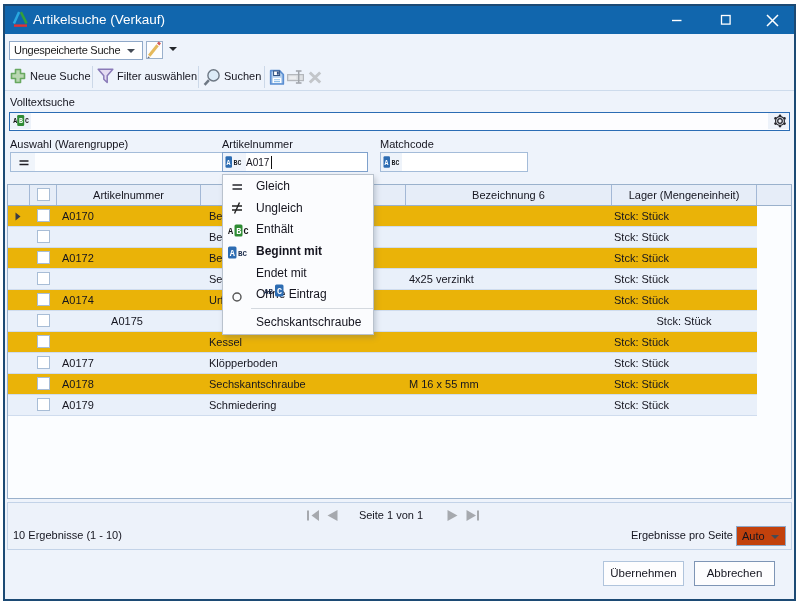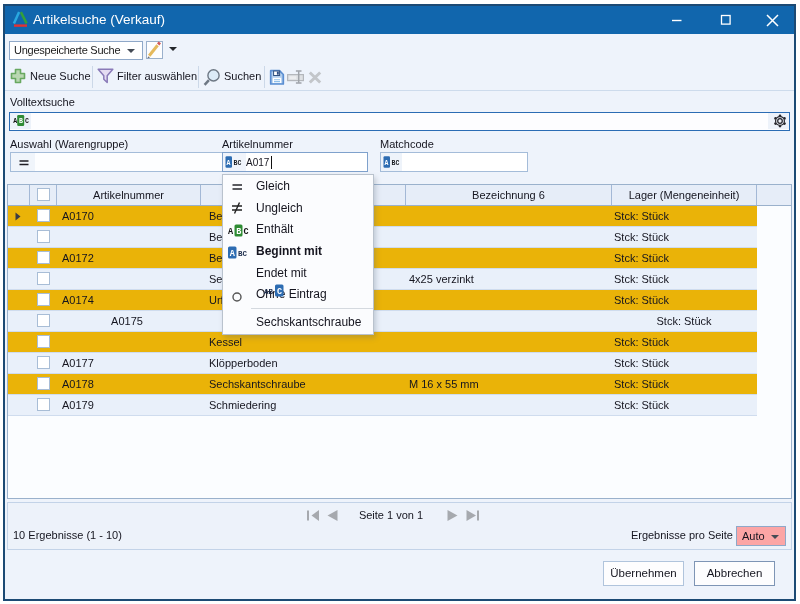--- a/index.html
+++ b/index.html
@@ -37,21 +37,21 @@
 
 #menu { position:absolute; left:222px; top:174px; width:152px; height:161px; background:#fbfcfe; border:1px solid #b9c2cd; box-shadow:2px 3px 5px rgba(90,100,120,0.28); z-index:50; }
 .mi { position:absolute; left:0; width:150px; height:21px;padding-left:40px; }
 .mi .txt { position:absolute; left:33px; top:0; height:21px; line-height:21px; font-size:12px; color:#15151f; }
 
 #fpanel { position:absolute; left:7px; top:502px; width:785px; height:48px; border:1px solid #c3d3e8; background:#edf2fa; }
 .pgic { position:absolute; top:6px; }
 #pgtext { position:absolute; left:343px; top:6px; width:80px; text-align:center; font-size:11px; color:#15151f; white-space:nowrap; }
 #res { position:absolute; left:5px; top:26px; font-size:11px; color:#15151f; }
 #respp { position:absolute; right:58px; top:26px; font-size:11px; color:#15151f; }
-#autocombo { position:absolute; left:728px; top:23px; width:50px; height:20px; border:1px solid #8fa8c8; background:#fca5a5; font-size:11px; line-height:18px; padding-left:5px; color:#15151f; }
+#autocombo { position:absolute; left:728px; top:23px; width:50px; height:20px; border:1px solid #8fa8c8; background:#c2410c; font-size:11px; line-height:18px; padding-left:5px; color:#15151f; }
 .btn { position:absolute; top:561px; width:81px; height:25px; background:#fdfdfe; text-align:center; line-height:23px; font-size:11.5px; color:#15151f; }
 #btn-ok { left:603px; border:1px solid #b0c4dc; }
 #btn-cancel { left:694px; border:1px solid #7e95b5; }
 </style>
 </head>
 <body>
 <div id="winbg"></div>
 
 <div id="titlebar"></div>
 <svg class="abs" style="left:12px;top:10px;z-index:5" width="17" height="18" viewBox="0 0 17 18">

